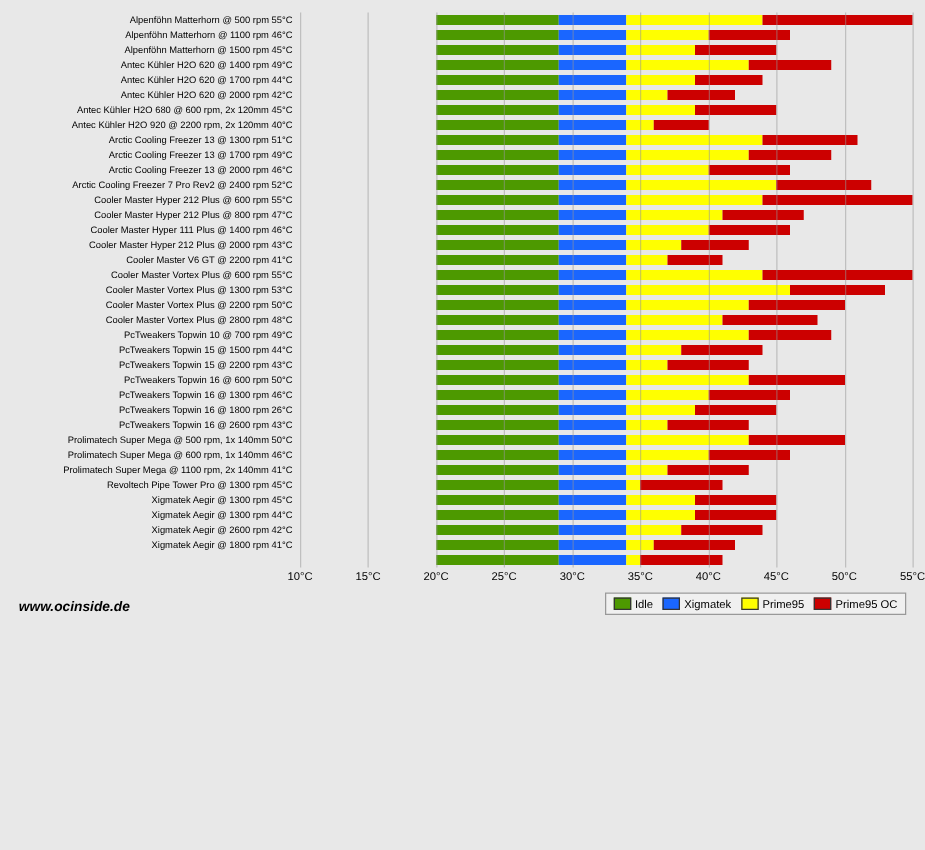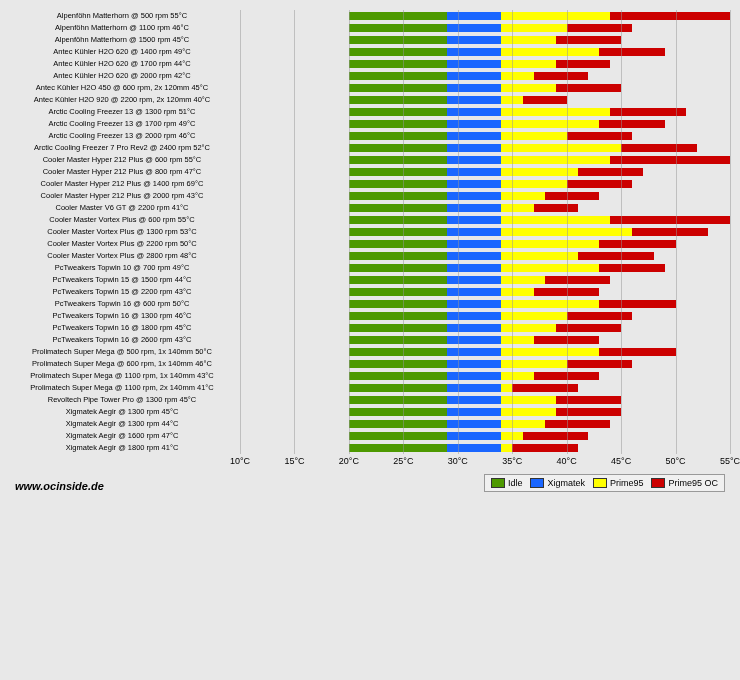--- a/index.html
+++ b/index.html
@@ -30,21 +30,21 @@
     }
     .row {
       display: flex;
       align-items: center;
       height: 11px;
       margin-bottom: 1px;
     }
     .row-label {
       font-size: 7.5px;
       color: #000;
-      text-align: center;
+      text-align: right;
       width: 228px;
       padding-right: 4px;
       white-space: nowrap;
       line-height: 11px;
     }
     .bar-row {
       display: flex;
       align-items: center;
       height: 11px;
       position: relative;
@@ -129,21 +129,21 @@
         <div class="row">
           <span class="row-label">Antec Kühler H2O 620 @ 1400 rpm 49°C</span>
         </div>
         <div class="row">
           <span class="row-label">Antec Kühler H2O 620 @ 1700 rpm 44°C</span>
         </div>
         <div class="row">
           <span class="row-label">Antec Kühler H2O 620 @ 2000 rpm 42°C</span>
         </div>
         <div class="row">
-          <span class="row-label">Antec Kühler H2O 450 @ 600 rpm, 2x 120mm 45°C</span>
+          <span class="row-label">Antec Kühler H2O 680 @ 600 rpm, 2x 120mm 45°C</span>
         </div>
         <div class="row">
           <span class="row-label">Antec Kühler H2O 920 @ 2200 rpm, 2x 120mm 40°C</span>
         </div>
         <div class="row">
           <span class="row-label">Arctic Cooling Freezer 13 @ 1300 rpm 51°C</span>
         </div>
         <div class="row">
           <span class="row-label">Arctic Cooling Freezer 13 @ 1700 rpm 49°C</span>
         </div>
@@ -153,21 +153,21 @@
         <div class="row">
           <span class="row-label">Arctic Cooling Freezer 7 Pro Rev2 @ 2400 rpm 52°C</span>
         </div>
         <div class="row">
           <span class="row-label">Cooler Master Hyper 212 Plus @ 600 rpm 55°C</span>
         </div>
         <div class="row">
           <span class="row-label">Cooler Master Hyper 212 Plus @ 800 rpm 47°C</span>
         </div>
         <div class="row">
-          <span class="row-label">Cooler Master Hyper 212 Plus @ 1400 rpm 69°C</span>
+          <span class="row-label">Cooler Master Hyper 111 Plus @ 1400 rpm 46°C</span>
         </div>
         <div class="row">
           <span class="row-label">Cooler Master Hyper 212 Plus @ 2000 rpm 43°C</span>
         </div>
         <div class="row">
           <span class="row-label">Cooler Master V6 GT @ 2200 rpm 41°C</span>
         </div>
         <div class="row">
           <span class="row-label">Cooler Master Vortex Plus @ 600 rpm 55°C</span>
         </div>
@@ -189,48 +189,45 @@
         <div class="row">
           <span class="row-label">PcTweakers Topwin 15 @ 2200 rpm 43°C</span>
         </div>
         <div class="row">
           <span class="row-label">PcTweakers Topwin 16 @ 600 rpm 50°C</span>
         </div>
         <div class="row">
           <span class="row-label">PcTweakers Topwin 16 @ 1300 rpm 46°C</span>
         </div>
         <div class="row">
-          <span class="row-label">PcTweakers Topwin 16 @ 1800 rpm 45°C</span>
+          <span class="row-label">PcTweakers Topwin 16 @ 1800 rpm 26°C</span>
         </div>
         <div class="row">
           <span class="row-label">PcTweakers Topwin 16 @ 2600 rpm 43°C</span>
         </div>
         <div class="row">
           <span class="row-label">Prolimatech Super Mega @ 500 rpm, 1x 140mm 50°C</span>
         </div>
         <div class="row">
           <span class="row-label">Prolimatech Super Mega @ 600 rpm, 1x 140mm 46°C</span>
         </div>
         <div class="row">
-          <span class="row-label">Prolimatech Super Mega @ 1100 rpm, 1x 140mm 43°C</span>
-        </div>
-        <div class="row">
           <span class="row-label">Prolimatech Super Mega @ 1100 rpm, 2x 140mm 41°C</span>
         </div>
         <div class="row">
           <span class="row-label">Revoltech Pipe Tower Pro @ 1300 rpm 45°C</span>
         </div>
         <div class="row">
           <span class="row-label">Xigmatek Aegir @ 1300 rpm 45°C</span>
         </div>
         <div class="row">
           <span class="row-label">Xigmatek Aegir @ 1300 rpm 44°C</span>
         </div>
         <div class="row">
-          <span class="row-label">Xigmatek Aegir @ 1600 rpm 47°C</span>
+          <span class="row-label">Xigmatek Aegir @ 2600 rpm 42°C</span>
         </div>
         <div class="row">
           <span class="row-label">Xigmatek Aegir @ 1800 rpm 41°C</span>
         </div>
       </div>
 
     <div class="bars-wrapper" id="bars-col" style="position: relative; width: 490px;">
         <div class="bar-row" style="height: 11px; margin-bottom: 1px; position: relative;">
           <div style="width: 108.889px; display: inline-block; height: 8px;"></div>
           <div class="bar-segment seg-idle" style="width: 98px;"></div>

